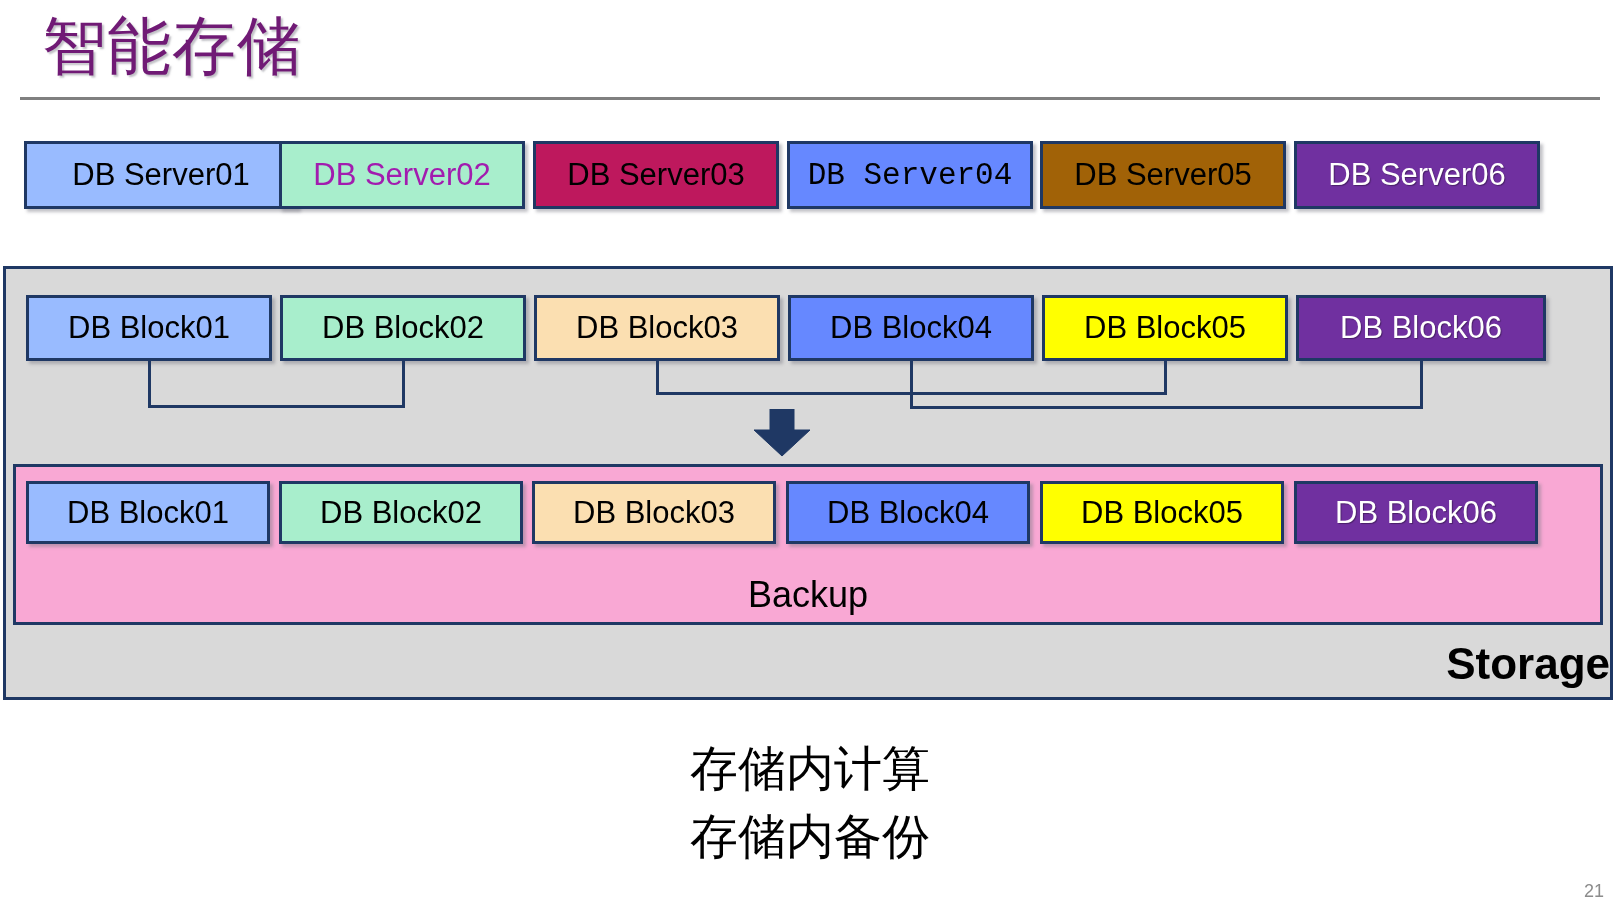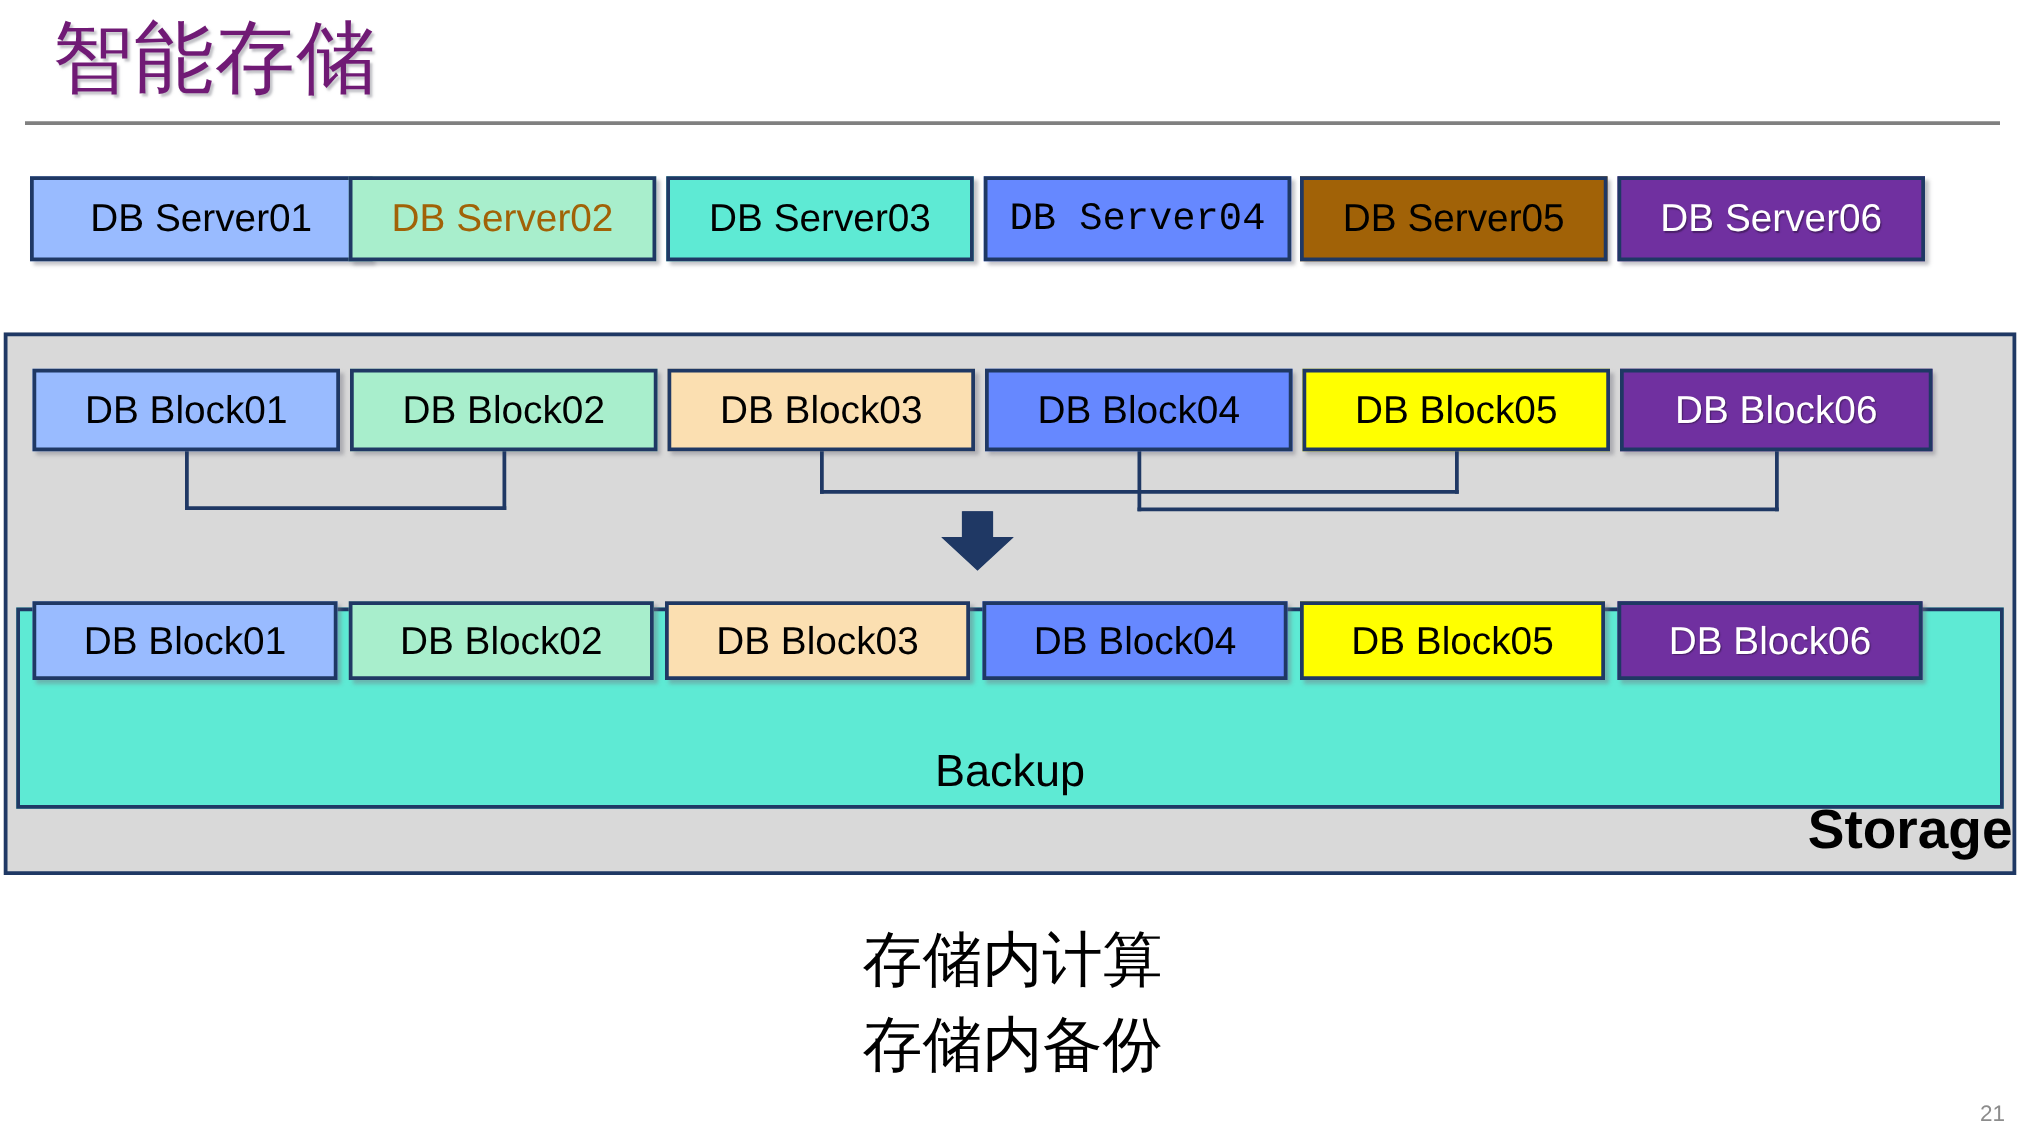--- a/index.html
+++ b/index.html
@@ -99,24 +99,23 @@
     height: 48px;
   }
 
   
   #backup-box {
     position: absolute;
     left: 13px;
     top: 464px;
     width: 1590px;
     height: 161px;
-    background: #5eead4;
+    background: #f9a8d4;
     border: 3px solid #1F3864;
     box-sizing: border-box;
-    margin-top: 22px;
   }
   #backup-label {
     position: absolute;
     left: 0;
     right: 0;
     bottom: 6px;
     text-align: center;
     font-size: 36px;
     color: #000000;
   }
@@ -149,24 +148,24 @@
 </head>
 <body>
 
 <div id="slide-title">智能存储</div>
 <div id="title-rule"></div>
 
 <div id="server-row">
     <div class="node" style="left: 24px; width: 274px; background: rgb(153, 187, 255); color: rgb(0, 0, 0);">
       <span>DB Server01</span>
     </div>
-    <div class="node" style="left: 279px; width: 246px; background: rgb(168, 238, 204); color: #a16207;">
+    <div class="node" style="left: 279px; width: 246px; background: rgb(168, 238, 204); color: #a21caf;">
       <span>DB Server02</span>
     </div>
-    <div class="node" style="left: 533px; width: 246px; background: #5eead4; color: rgb(0, 0, 0);">
+    <div class="node" style="left: 533px; width: 246px; background: #be185d; color: rgb(0, 0, 0);">
       <span>DB Server03</span>
     </div>
     <div class="node" style="left: 787px; width: 246px; background: rgb(102, 136, 255); color: rgb(0, 0, 0); font-family: Liberation Mono, monospace;">
       <span>DB Server04</span>
     </div>
     <div class="node" style="left: 1040px; width: 246px; background: #a16207; color: rgb(0, 0, 0);">
       <span>DB Server05</span>
     </div>
     <div class="node onpurple" style="left: 1294px; width: 246px; background: rgb(112, 48, 160); color: rgb(255, 255, 255);">
       <span>DB Server06</span>

